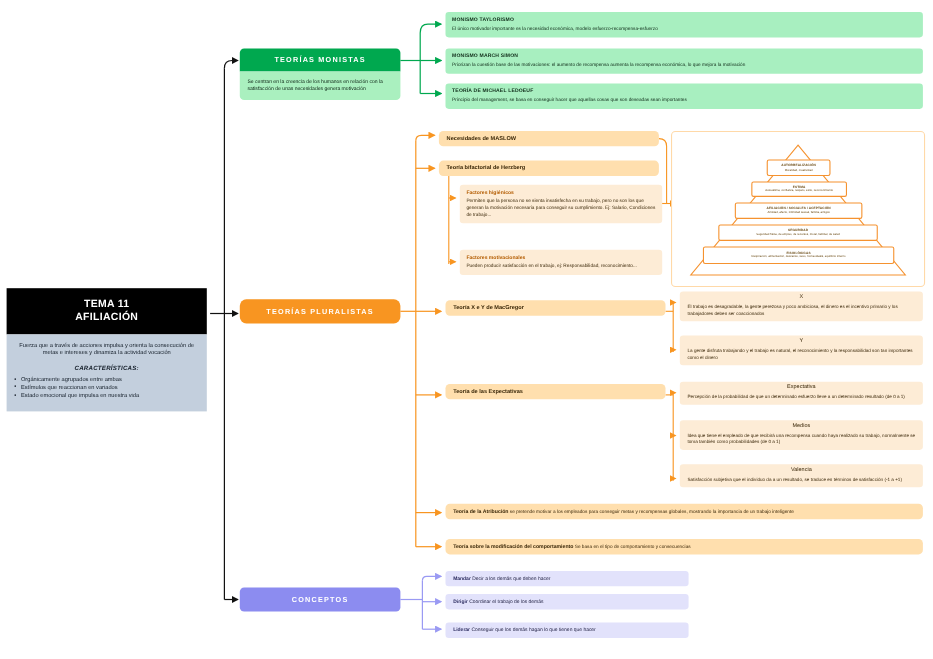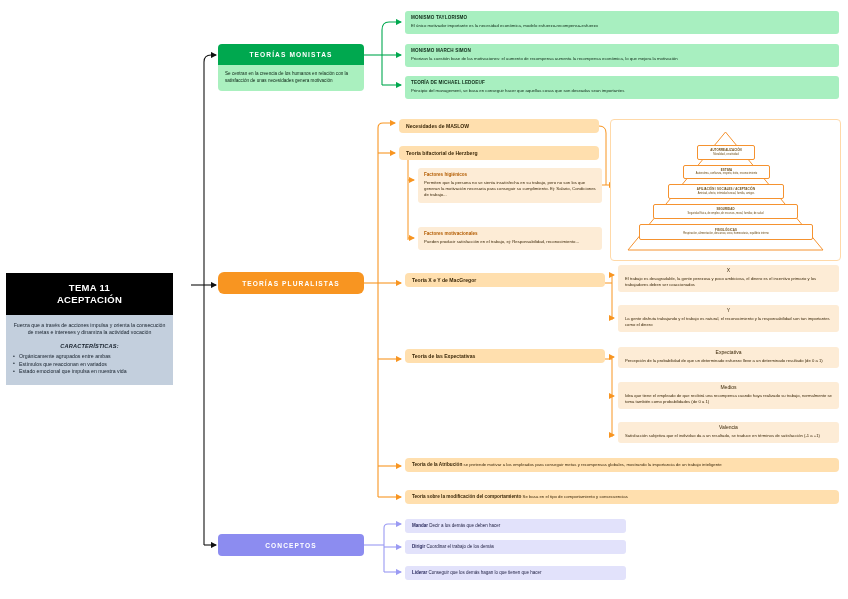--- a/index.html
+++ b/index.html
@@ -7,21 +7,21 @@
     width:848px;height:599px;position:relative;overflow:hidden;
     font-family:"Liberation Sans","DejaVu Sans",sans-serif;
     color:#1b1b1b;
   }
   #canvas{position:absolute;left:0;top:0;width:848px;height:599px;}
   svg#wires{position:absolute;left:0;top:0;width:848px;height:599px;pointer-events:none;}
 
   .node{position:absolute;box-sizing:border-box;}
 
   
-  .root{left:6px;top:262px;width:167px;margin-top:11px;}
+  .root{left:6px;top:262px;width:182px;}
   .root-head{
     background:#000000;color:#ffffff;text-align:center;
     font-weight:bold;font-size:9.5px;line-height:12px;padding:9px 6px 9px;
     letter-spacing:.3px;
   }
   .root-body{
     background:#c3cfdd;color:#16202b;padding:7px 7px 9px;
     font-size:5.2px;line-height:7.4px;text-align:center;
   }
   .root-body .desc{display:block;margin-bottom:6px;}
@@ -175,21 +175,21 @@
     <path d="M364,545 L384,545" stroke="#9a9af3" stroke-width="1.1" fill="none"></path>
     <path d="M384,528 L384,572" stroke="#9a9af3" stroke-width="1.1" fill="none"></path>
     <path d="M384,528 Q384,524 388,524 L401,524" stroke="#9a9af3" stroke-width="1.1" fill="none" marker-end="url(#ah-purple)"></path>
     <path d="M384,547 L401,547" stroke="#9a9af3" stroke-width="1.1" fill="none" marker-end="url(#ah-purple)"></path>
     <path d="M384,572 L401,572" stroke="#9a9af3" stroke-width="1.1" fill="none" marker-end="url(#ah-purple)"></path>
   </svg>
 
   <div class="node root">
     <div class="root-head">
       <div>TEMA 11</div>
-      <div>ACEPTACIÓN</div>
+      <div>AFILIACIÓN</div>
     </div>
     <div class="root-body">
       <span class="desc">Fuerza que a través de acciones impulsa y orienta la consecución de metas e intereses y dinamiza la actividad vocación</span>
       <span class="carac">CARACTERÍSTICAS:</span>
       <ul>
         <li>Orgánicamente agrupados entre ambas</li>
         <li>Estímulos que reaccionan en variados</li>
         <li>Estado emocional que impulsa en nuestra vida</li>
       </ul>
     </div>

